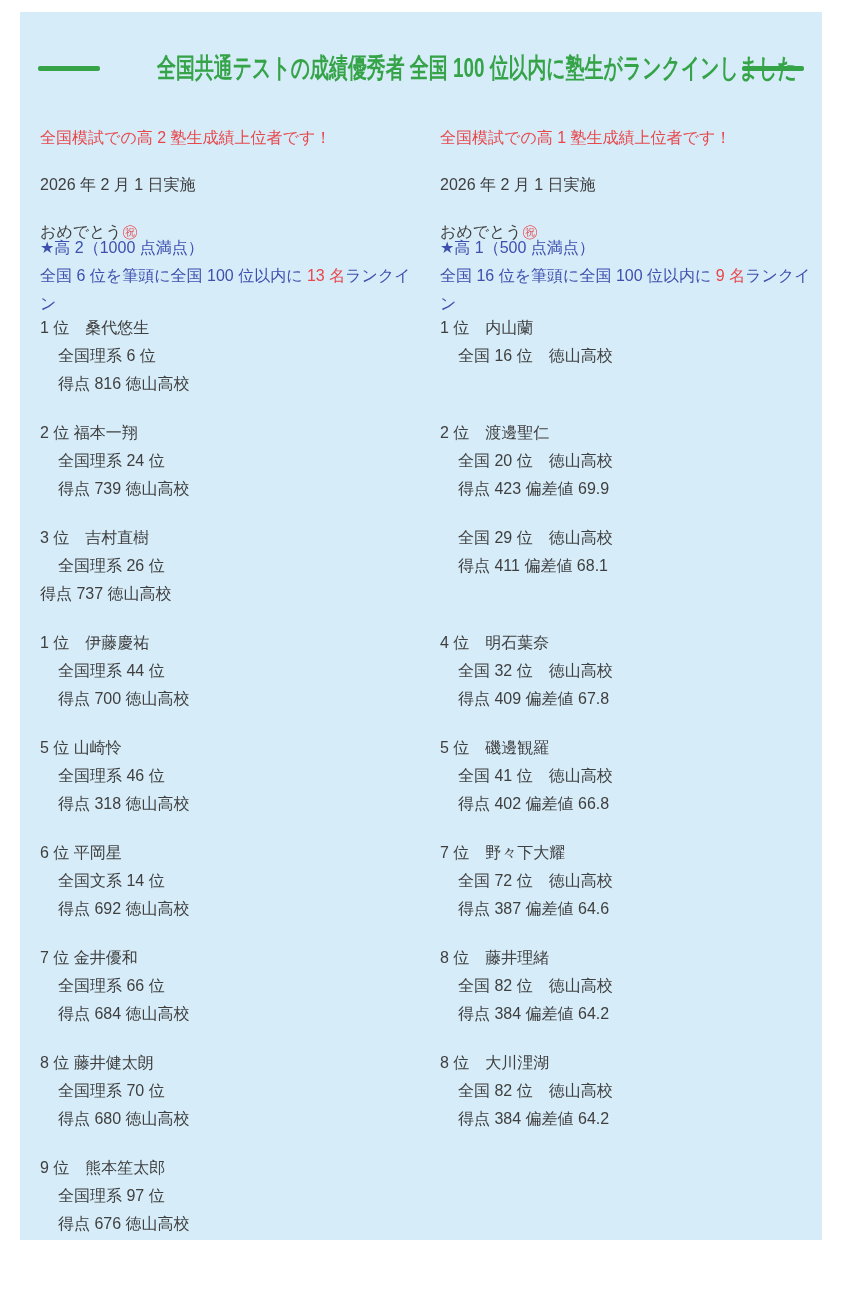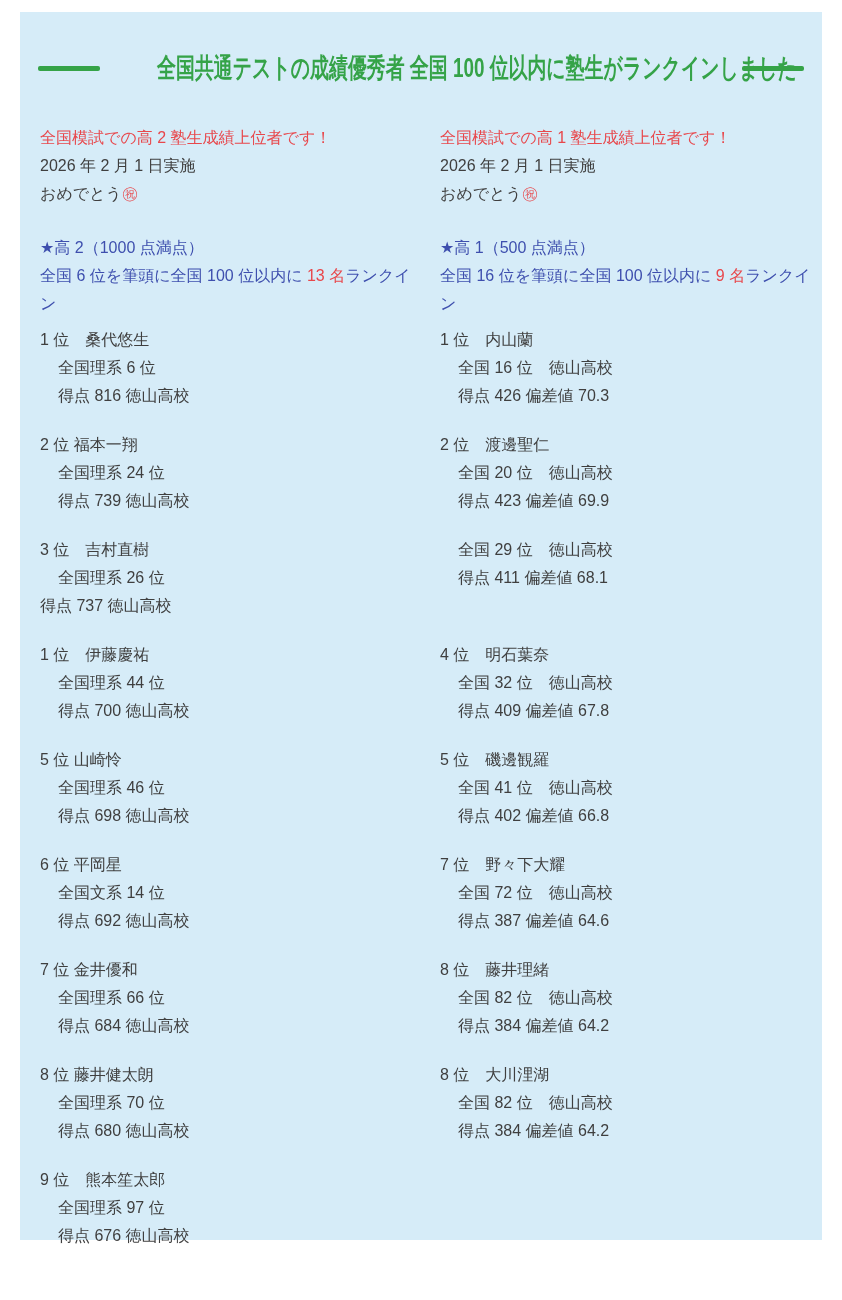--- a/index.html
+++ b/index.html
@@ -35,24 +35,24 @@
   .columns{
     display:flex;flex-direction:row;
     margin-top:38px;
   }
   .col{width:380px;box-sizing:border-box;}
   .col.left{margin-left:20px;}
   .col.right{margin-left:20px;}
   p{margin:0;font-size:16px;line-height:28px;white-space:pre-wrap;}
   .red{color:#e8474b;}
   .blue{color:#3e4fae;}
-  .gray{color:#3f3f3f;}
+  .gray{color:#3f3f3f;margin-top:19px;}
   .intro-block{height:84px;}
   .grade-block{margin-top:26px;height:56px;}
-  .entries{margin-top:36px;}
+  .entries{margin-top:24px;}
   .entry{height:84px;margin-bottom:21px;}
   .entry p.ind{padding-left:18px;}
   .entry p.flush{padding-left:0;}
   .congrats-mark{color:#e8474b;}
   .summary-highlight{color:#e8474b;}
 </style>
 </head>
 <body>
 
 <div class="panel">
@@ -92,21 +92,21 @@
           <p class="flush">得点 737 徳山高校</p>
         </div>
         <div class="entry">
           <p>1 位　伊藤慶祐</p>
           <p class="ind">全国理系 44 位</p>
           <p class="ind">得点 700 徳山高校</p>
         </div>
         <div class="entry">
           <p>5 位 山崎怜</p>
           <p class="ind">全国理系 46 位</p>
-          <p class="ind">得点 698 徳山高校</p>
+          <p class="ind">得点 318 徳山高校</p>
         </div>
         <div class="entry">
           <p>6 位 平岡星</p>
           <p class="ind">全国文系 14 位</p>
           <p class="ind">得点 692 徳山高校</p>
         </div>
         <div class="entry">
           <p>7 位 金井優和</p>
           <p class="ind">全国理系 66 位</p>
           <p class="ind">得点 684 徳山高校</p>
@@ -131,21 +131,20 @@
         <p class="gray"><span>おめでとう</span><span class="congrats-mark">㊗</span></p>
       </div>
       <div class="grade-block">
         <p class="blue">★高 1（500 点満点）</p>
         <p class="blue"><span>全国 16 位を筆頭に全国 100 位以内に </span><span class="summary-highlight">9 名</span><span>ランクイン</span></p>
       </div>
       <div class="entries">
         <div class="entry">
           <p>1 位　内山蘭</p>
           <p class="ind">全国 16 位　徳山高校</p>
-          <p class="ind">得点 426 偏差値 70.3</p>
         </div>
         <div class="entry">
           <p>2 位　渡邊聖仁</p>
           <p class="ind">全国 20 位　徳山高校</p>
           <p class="ind">得点 423 偏差値 69.9</p>
         </div>
         <div class="entry">
           <p class="ind">全国 29 位　徳山高校</p>
           <p class="ind">得点 411 偏差値 68.1</p>
         </div>

